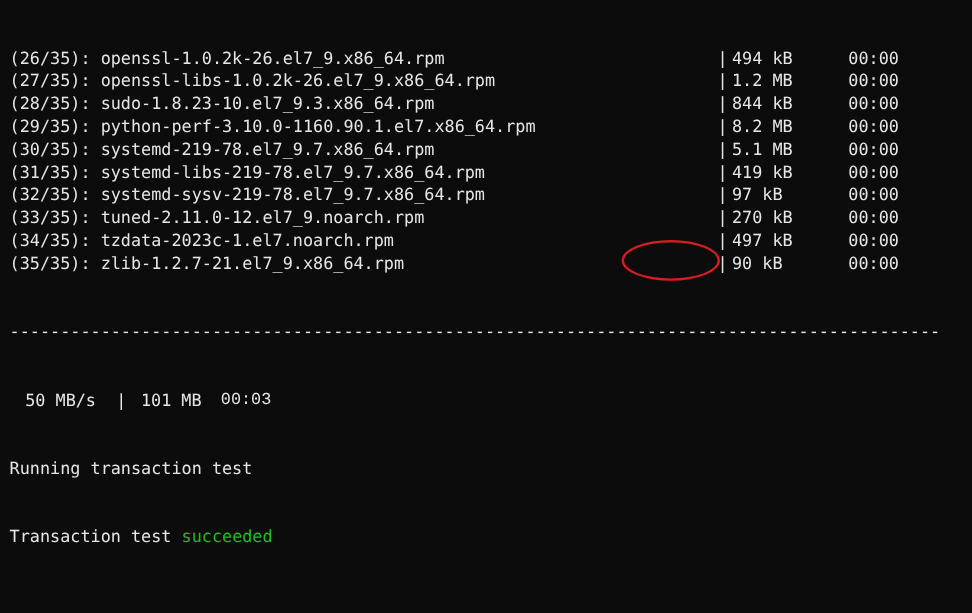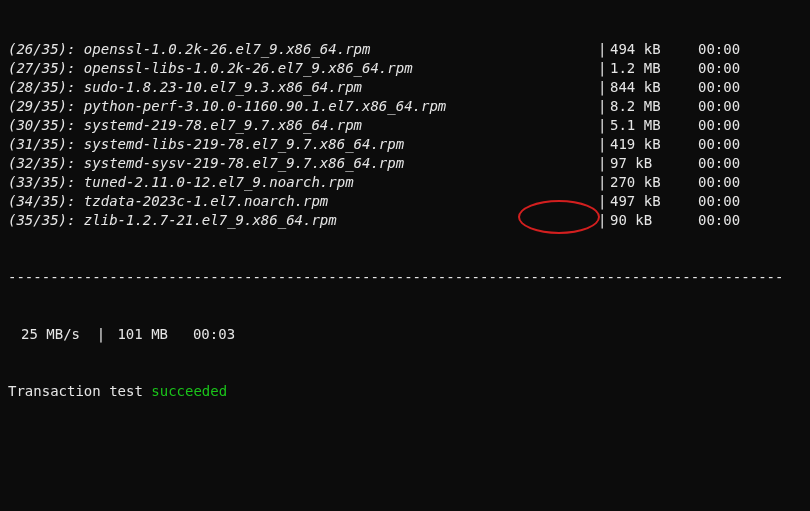--- a/index.html
+++ b/index.html
@@ -17,53 +17,54 @@
   .term{
     position:relative;
     padding:2px 8px 0 8px;
     white-space:pre;
     letter-spacing:0;
   }
   .row{
     display:flex;
     flex-direction:row;
   }
-  .dl-name{ width:590px;font-style:italic; }
+  .dl-name{ width:590px; }
   .dl-sep { width:12px; }
   .dl-size{ width:72px; text-align:left; }
   .dl-gap { width:16px; }
-  .dl-time{ width:60px; text-align:left; }
+  .dl-time{ width:60px; text-align:center; }
   .line{ display:block; }
   .total-lbl{ width:500px; }
   .total-rate{ width:72px; text-align:right; }
   .total-gap1{ width:16px; }
   .total-size{ width:72px; text-align:right; }
   .total-gap2{ width:16px; }
-  .total-time{ width:60px; text-align:center; }
+  .total-time{ width:60px; text-align:left;font-family:Liberation Mono, monospace; }
   .success{ color:#1ac41a; }
   .ellipse{
     position:absolute;
     border:2px solid #d31f1f;
     border-radius:50%;
     width:78px;
     height:30px;
     pointer-events:none;
   }
 </style>
 </head>
 <body>
 
 <div class="term">
   <div id="dl-rows"><div class="row"><span class="dl-name">(26/35): openssl-1.0.2k-26.el7_9.x86_64.rpm</span><span class="dl-sep">|</span><span class="dl-size">494 kB</span><span class="dl-gap"></span><span class="dl-time">00:00</span></div><div class="row"><span class="dl-name">(27/35): openssl-libs-1.0.2k-26.el7_9.x86_64.rpm</span><span class="dl-sep">|</span><span class="dl-size">1.2 MB</span><span class="dl-gap"></span><span class="dl-time">00:00</span></div><div class="row"><span class="dl-name">(28/35): sudo-1.8.23-10.el7_9.3.x86_64.rpm</span><span class="dl-sep">|</span><span class="dl-size">844 kB</span><span class="dl-gap"></span><span class="dl-time">00:00</span></div><div class="row"><span class="dl-name">(29/35): python-perf-3.10.0-1160.90.1.el7.x86_64.rpm</span><span class="dl-sep">|</span><span class="dl-size">8.2 MB</span><span class="dl-gap"></span><span class="dl-time">00:00</span></div><div class="row"><span class="dl-name">(30/35): systemd-219-78.el7_9.7.x86_64.rpm</span><span class="dl-sep">|</span><span class="dl-size">5.1 MB</span><span class="dl-gap"></span><span class="dl-time">00:00</span></div><div class="row"><span class="dl-name">(31/35): systemd-libs-219-78.el7_9.7.x86_64.rpm</span><span class="dl-sep">|</span><span class="dl-size">419 kB</span><span class="dl-gap"></span><span class="dl-time">00:00</span></div><div class="row"><span class="dl-name">(32/35): systemd-sysv-219-78.el7_9.7.x86_64.rpm</span><span class="dl-sep">|</span><span class="dl-size">97 kB</span><span class="dl-gap"></span><span class="dl-time">00:00</span></div><div class="row"><span class="dl-name">(33/35): tuned-2.11.0-12.el7_9.noarch.rpm</span><span class="dl-sep">|</span><span class="dl-size">270 kB</span><span class="dl-gap"></span><span class="dl-time">00:00</span></div><div class="row"><span class="dl-name">(34/35): tzdata-2023c-1.el7.noarch.rpm</span><span class="dl-sep">|</span><span class="dl-size">497 kB</span><span class="dl-gap"></span><span class="dl-time">00:00</span></div><div class="row"><span class="dl-name">(35/35): zlib-1.2.7-21.el7_9.x86_64.rpm</span><span class="dl-sep">|</span><span class="dl-size">90 kB</span><span class="dl-gap"></span><span class="dl-time">00:00</span></div></div>
   <span class="line">--------------------------------------------------------------------------------------------</span>
   <div class="row">
-    <span class="total-rate">25 MB/s</span>
+    <span class="total-rate">50 MB/s</span>
     <span class="total-gap1">  |</span>
     <span class="total-size">101 MB</span>
     <span class="total-gap2"></span>
     <span class="total-time">00:03</span>
   </div>
+  <span class="line">Running transaction test</span>
   <span class="line"><span>Transaction test </span><span class="success">succeeded</span></span>
   
   
 
   <div class="ellipse" style="left:518px; top:200px;"></div>
 </div>
 
 </body></html>

